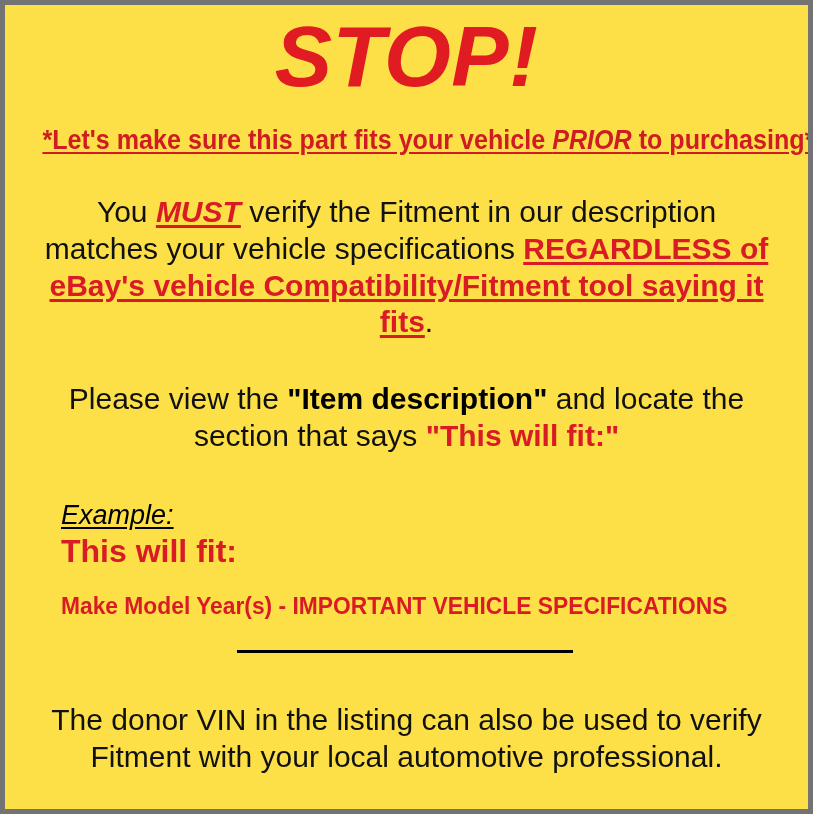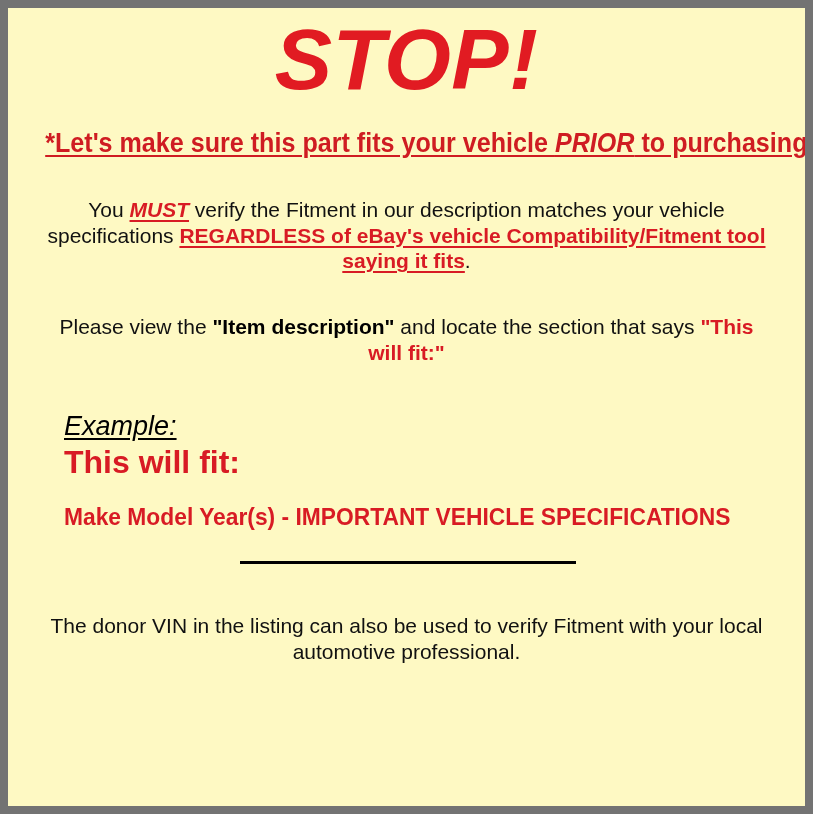--- a/index.html
+++ b/index.html
@@ -9,22 +9,22 @@
     background: #ffffff;
   }
   body {
     font-family: "Liberation Sans", sans-serif;
   }
   #notice-card {
     position: relative;
     width: 813px;
     height: 814px;
     box-sizing: border-box;
-    background: #fef9c3;
-    border: 8px solid #737373;
+    background: #fde047;
+    border: 5px solid #737373;
     overflow: hidden;
   }
   #notice-inner {
     box-sizing: border-box;
     width: 100%;
     height: 100%;
     padding: 2px 10px 0 10px;
     text-align: center;
     color: #000000;
   }
@@ -49,21 +49,21 @@
     text-decoration: underline;
     text-underline-offset: 3px;
     transform: scaleX(0.93);
     transform-origin: center;
     white-space: nowrap;
   }
   .subtitle .ital { font-style: italic; }
 
   
   .para {
-    font-size: 21px;
+    font-size: 30px;
     line-height: 1.23;
     color: #111111;
     margin: 10px;
   }
   .p-must    { margin-top: 38px; padding: 0 18px; }
   .p-view    { margin-top: 40px; padding: 0 12px; }
   .p-confirm { margin-top: 30px; padding: 0 18px; }
   .p-vin     { margin-top: 42px; padding: 0 14px; }
 
   .red-bold-u {

